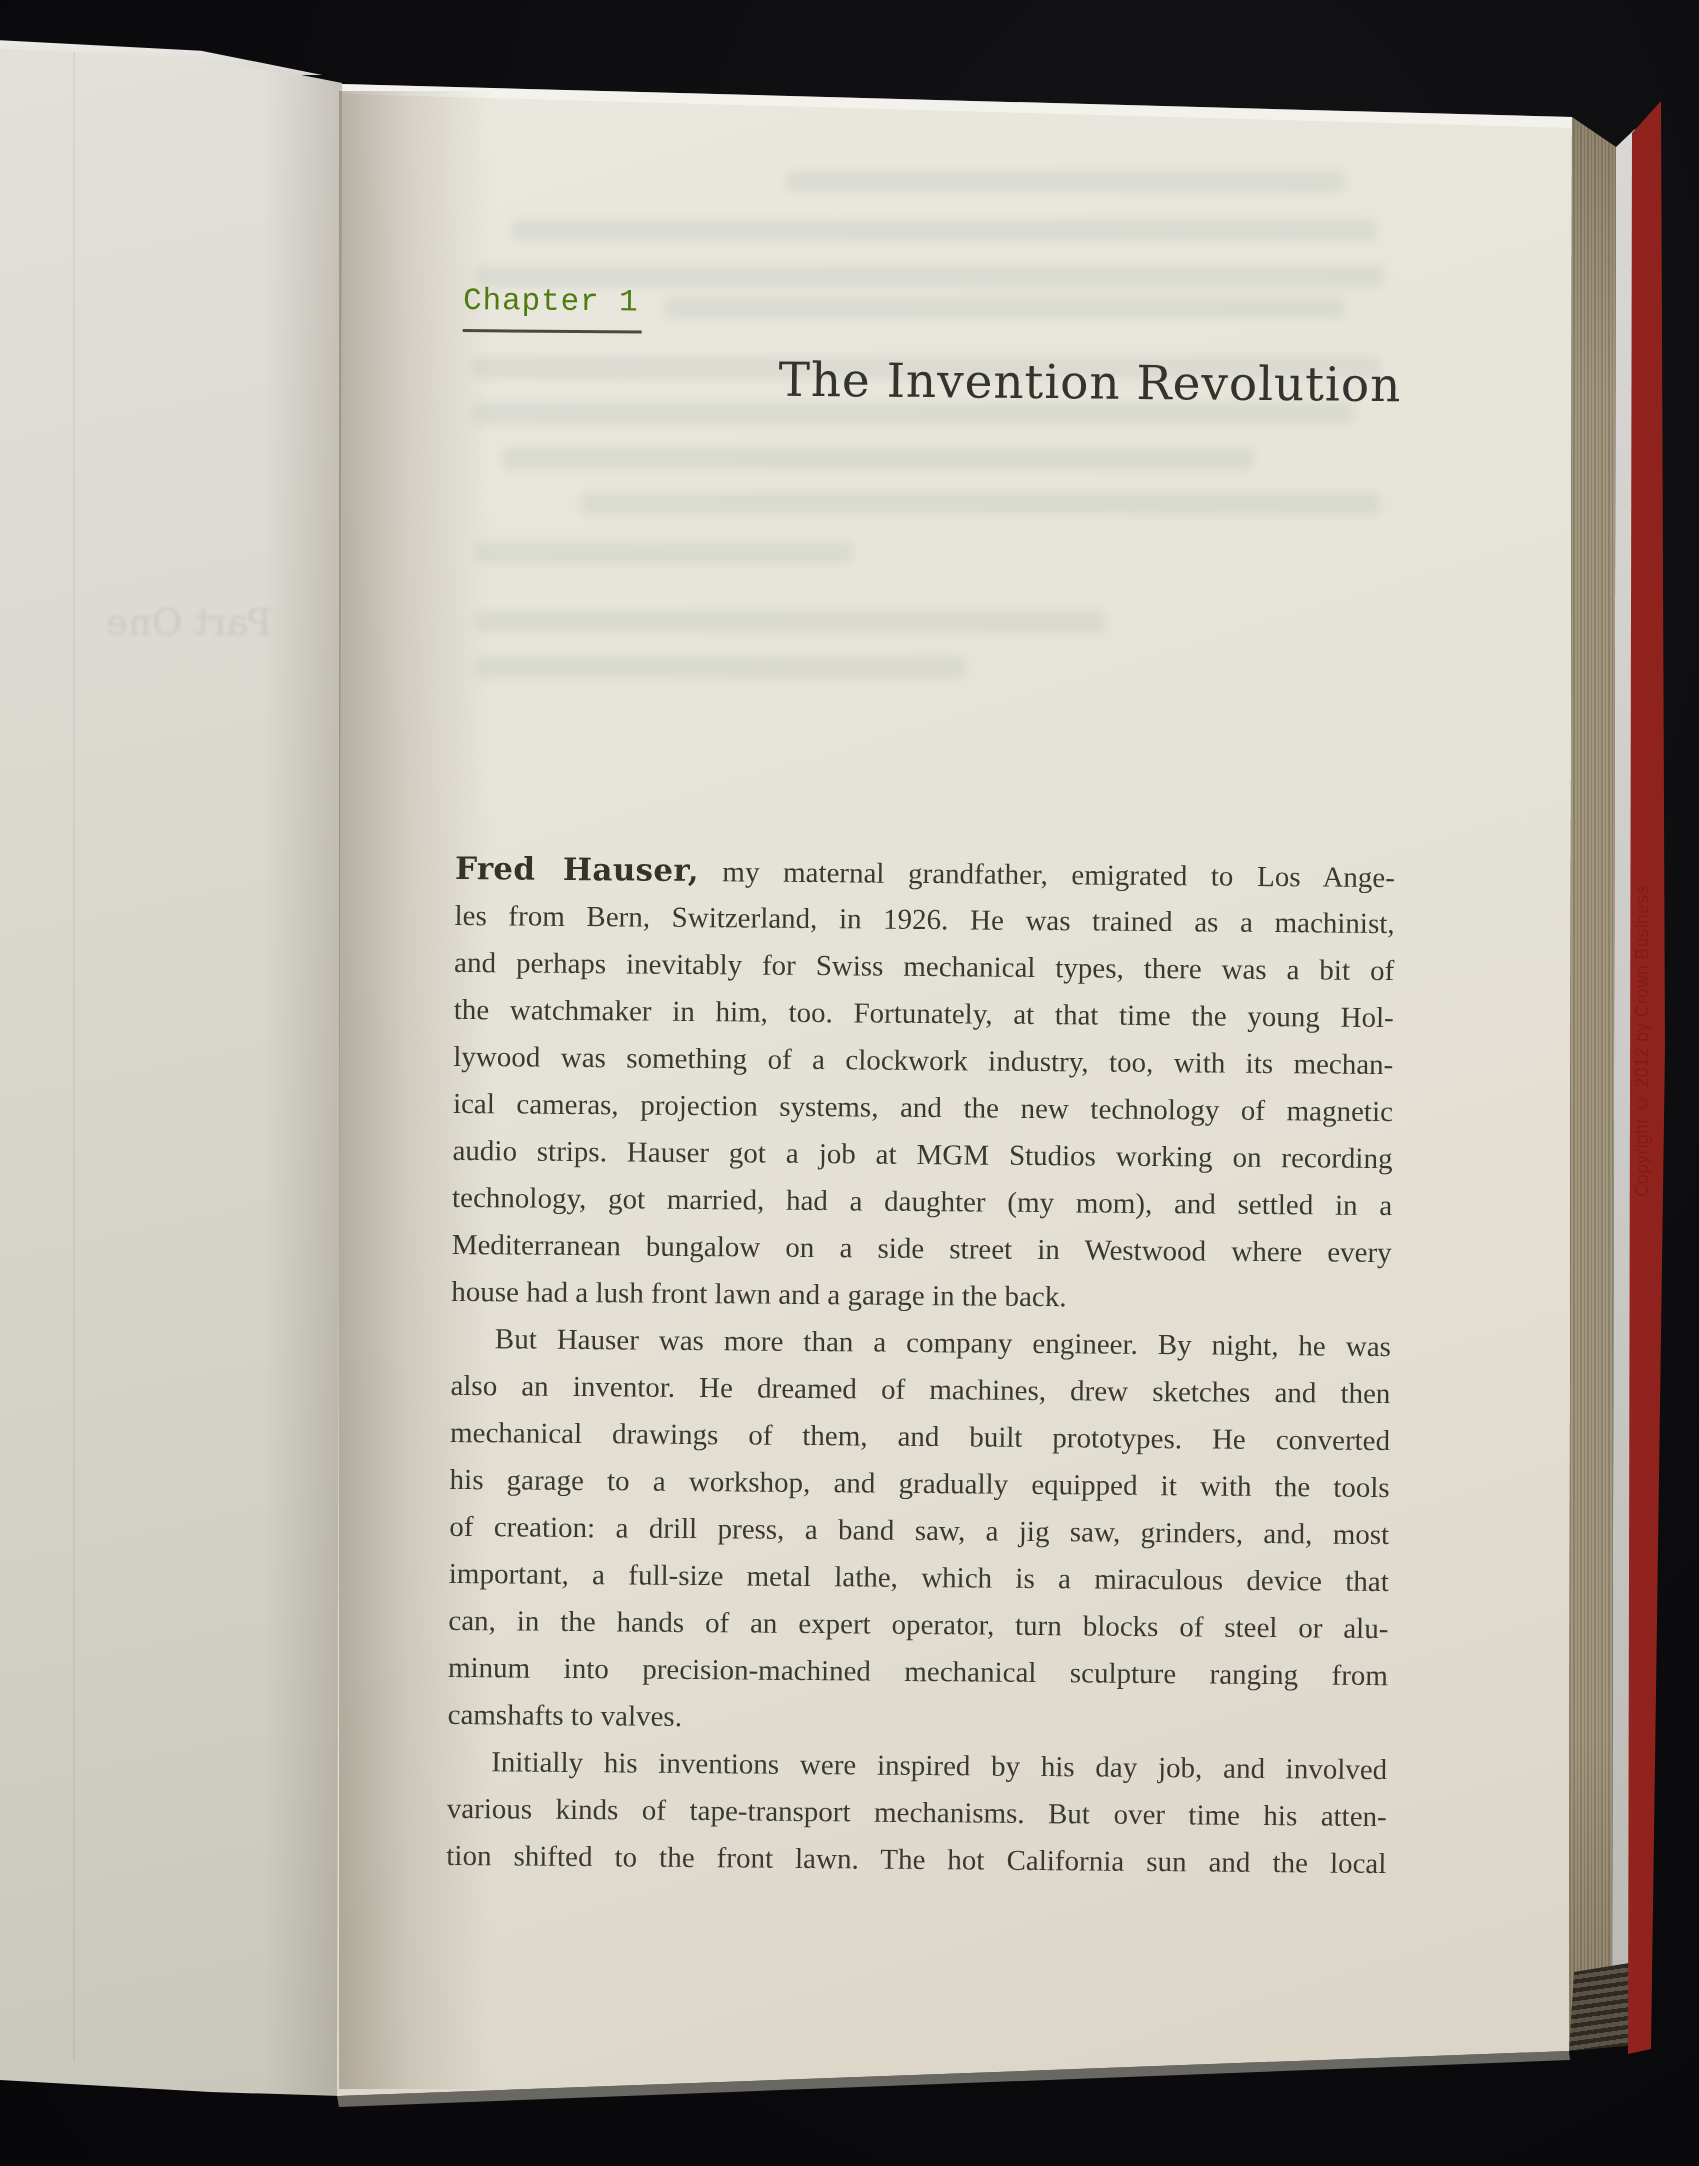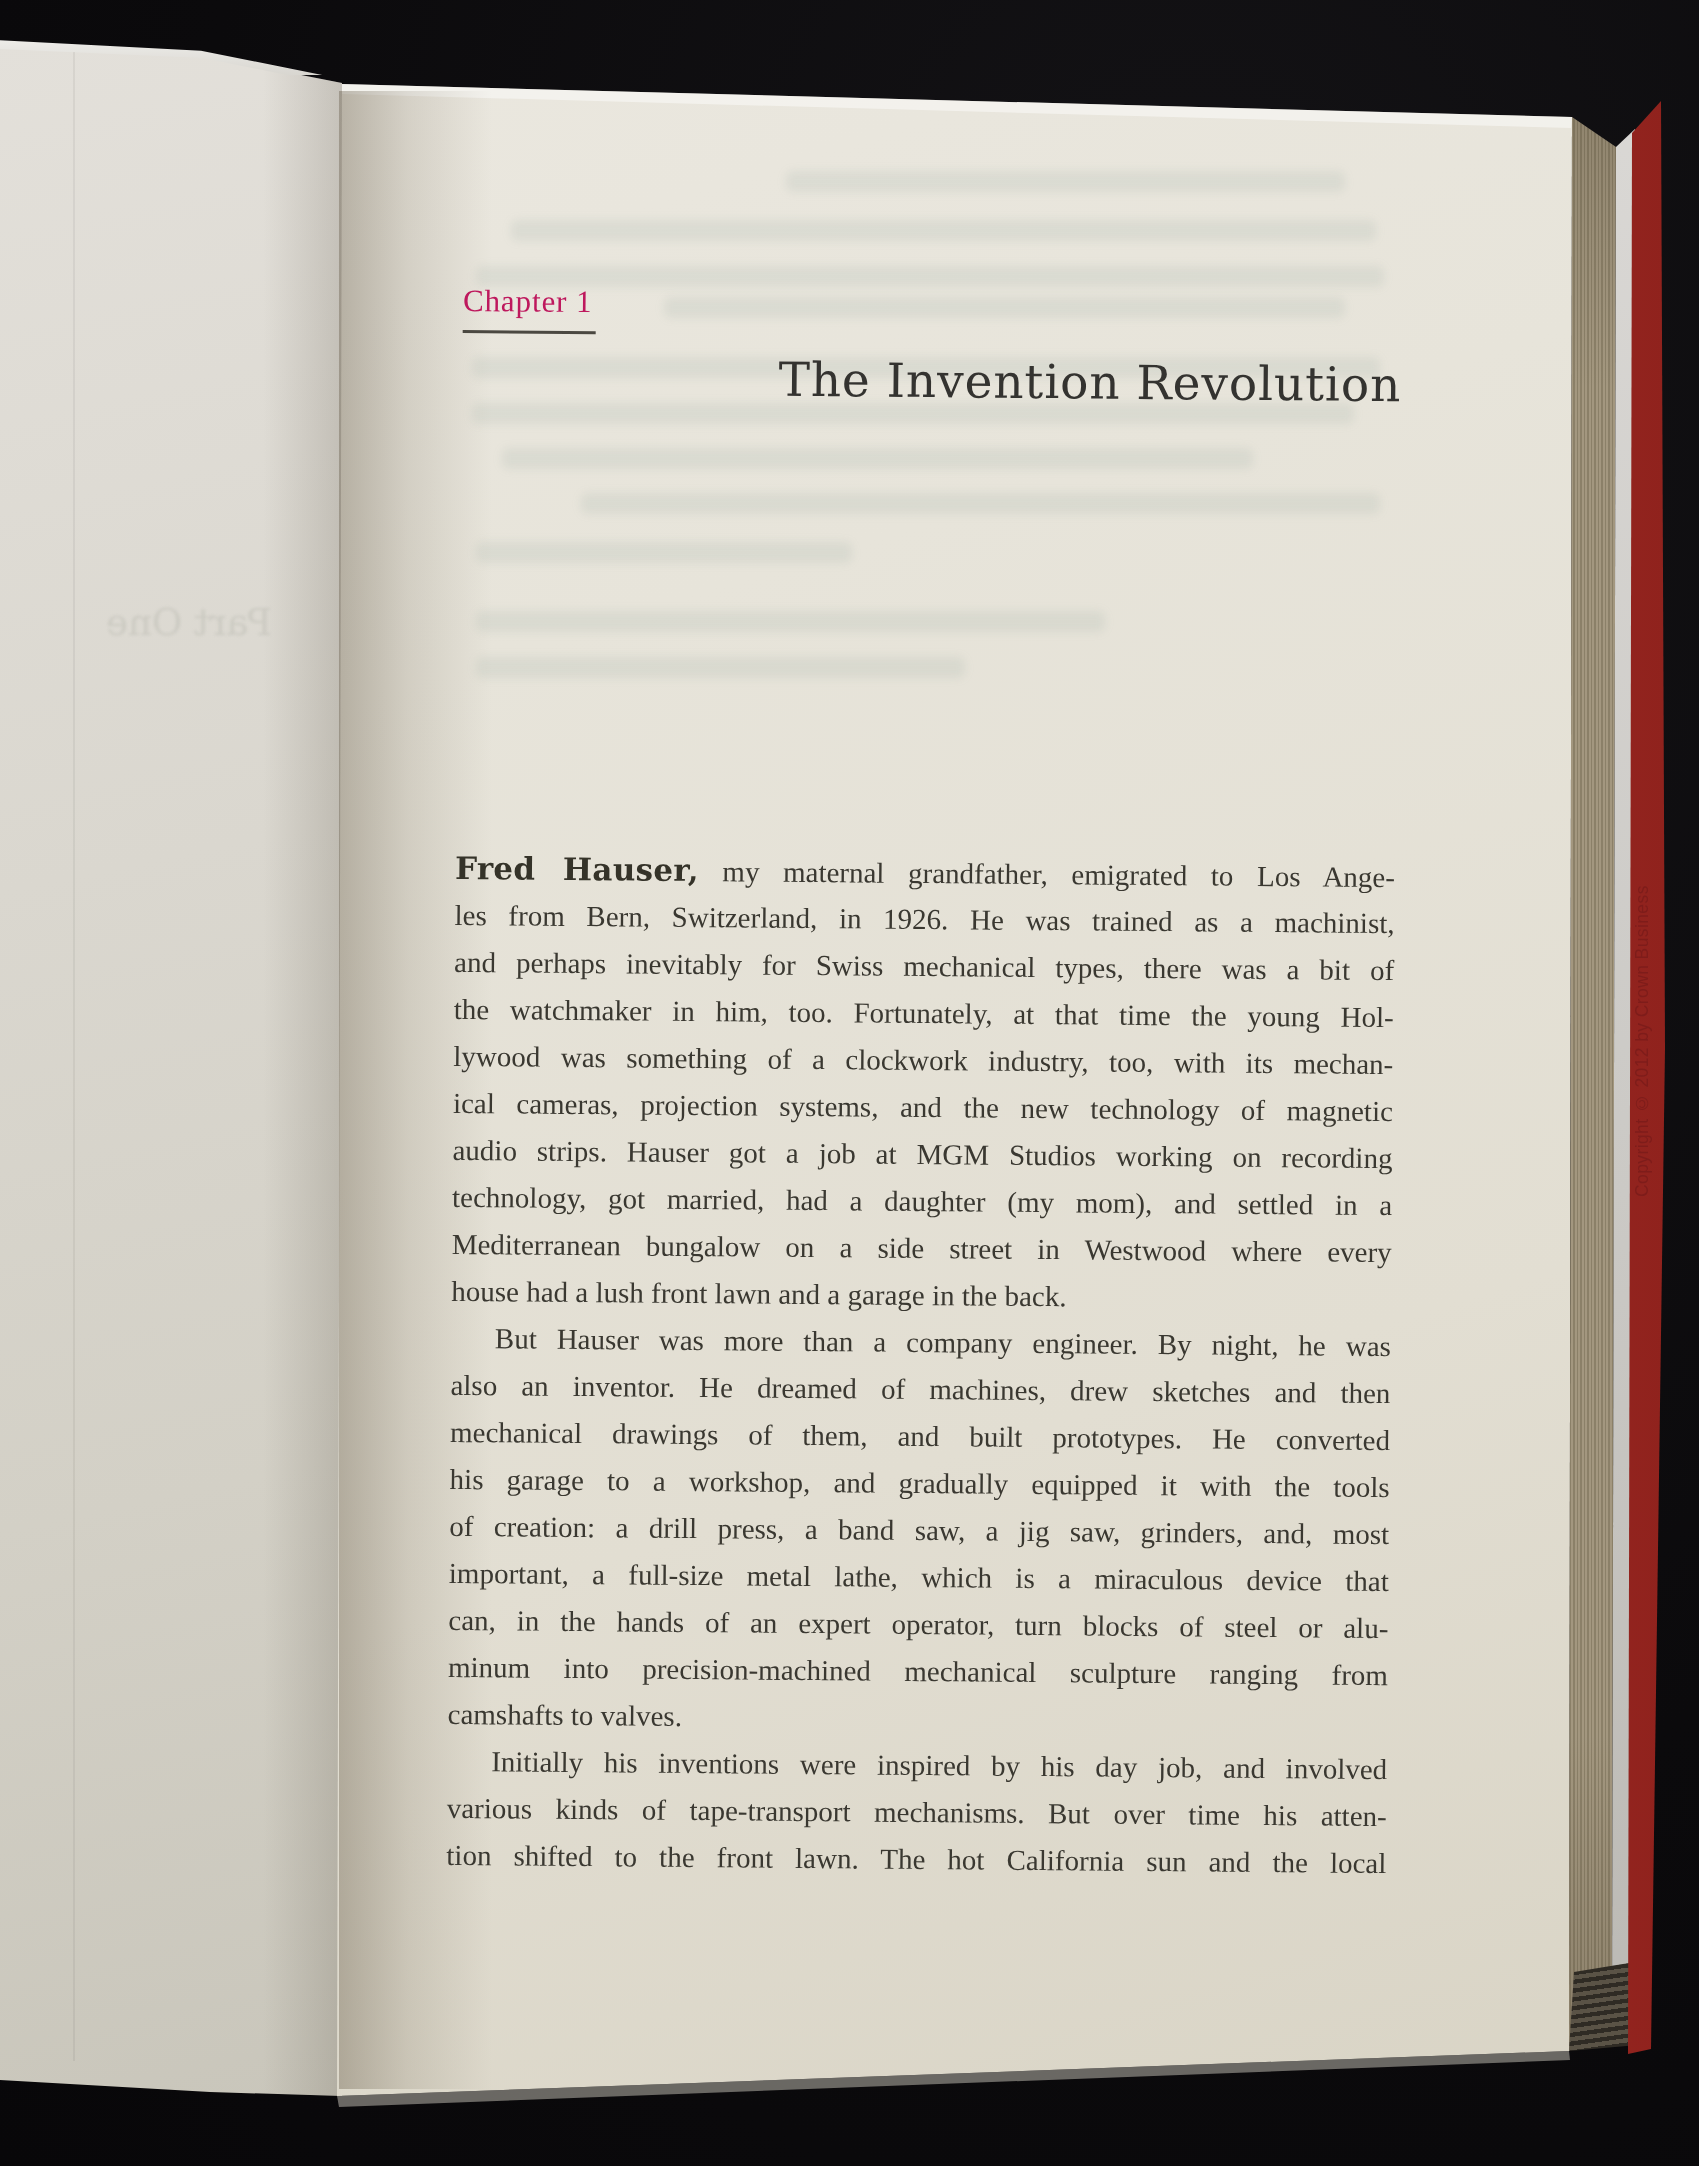--- a/index.html
+++ b/index.html
@@ -81,21 +81,21 @@
   .ribbon-text{
     position:absolute;left:1632px;top:875px;width:28px;height:332px;
     writing-mode:vertical-rl;transform:rotate(180deg);
     font-family:"Liberation Sans",sans-serif;font-size:17.5px;letter-spacing:0.4px;
     color:#7c1c1a;text-align:center;opacity:.9;
   }
   
   .content{position:absolute;inset:0;transform:rotate(.5deg);transform-origin:463px 297px;}
   .chapter{
     position:absolute;left:463px;top:283px;
-    font-family:Liberation Serif, serif;font-size:31px;letter-spacing:0.9px;color:#be185d;
+    font-family:Liberation Mono, monospace;font-size:31px;letter-spacing:0.9px;color:#4d7c0f;
     padding:0 3.5px 10.5px 0;border-bottom:3.5px solid #4b4841;
   }
   .title{
     position:absolute;left:460px;top:349px;width:942px;text-align:right;
     font-family:"DejaVu Serif",serif;font-size:47px;letter-spacing:0.9px;color:#343330;
   }
   #paragraphs{
     position:absolute;left:460px;top:845px;width:940px;
     font-size:29px;color:#3a3831;
   }

